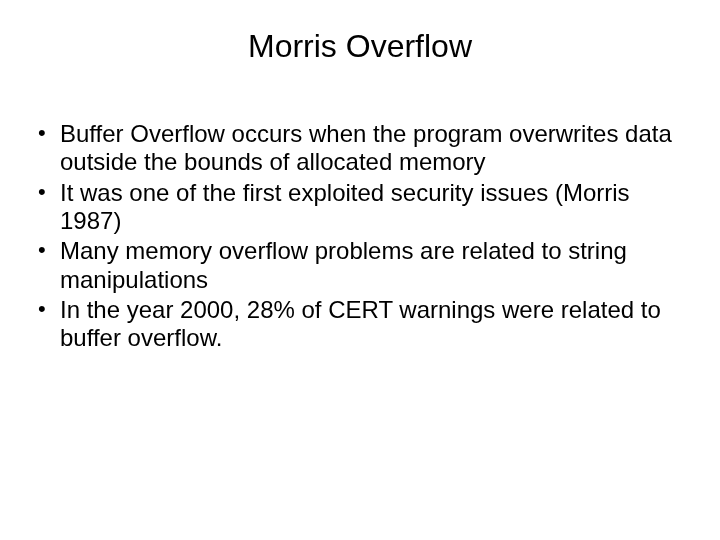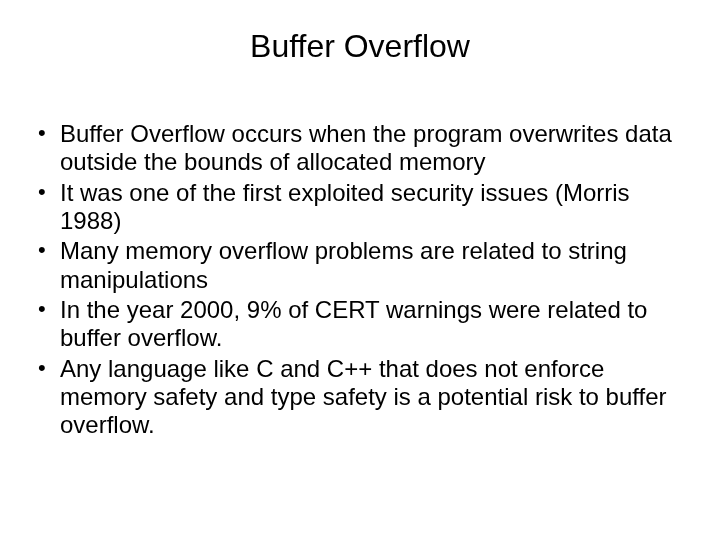--- a/index.html
+++ b/index.html
@@ -39,21 +39,20 @@
     position: absolute;
     left: 8px;
     top: 0;
     font-size: 22px;
   }
 </style>
 </head>
 <body>
 
 <div class="slide">
-  <h1 class="title">Buffer Overflow</h1>
+  <h1 class="title">Morris Overflow</h1>
   <ul class="bullets">
     <li>Buffer Overflow occurs when the program overwrites data outside the bounds of allocated memory</li>
-    <li>It was one of the first exploited security issues (Morris 1988)</li>
+    <li>It was one of the first exploited security issues (Morris 1987)</li>
     <li>Many memory overflow problems are related to string manipulations</li>
-    <li>In the year 2000, 9% of CERT warnings were related to buffer overflow.</li>
-    <li>Any language like C and C++ that does not enforce memory safety and type safety is a potential risk to buffer overflow.</li>
+    <li>In the year 2000, 28% of CERT warnings were related to buffer overflow.</li>
   </ul>
 </div>
 
 </body></html>

